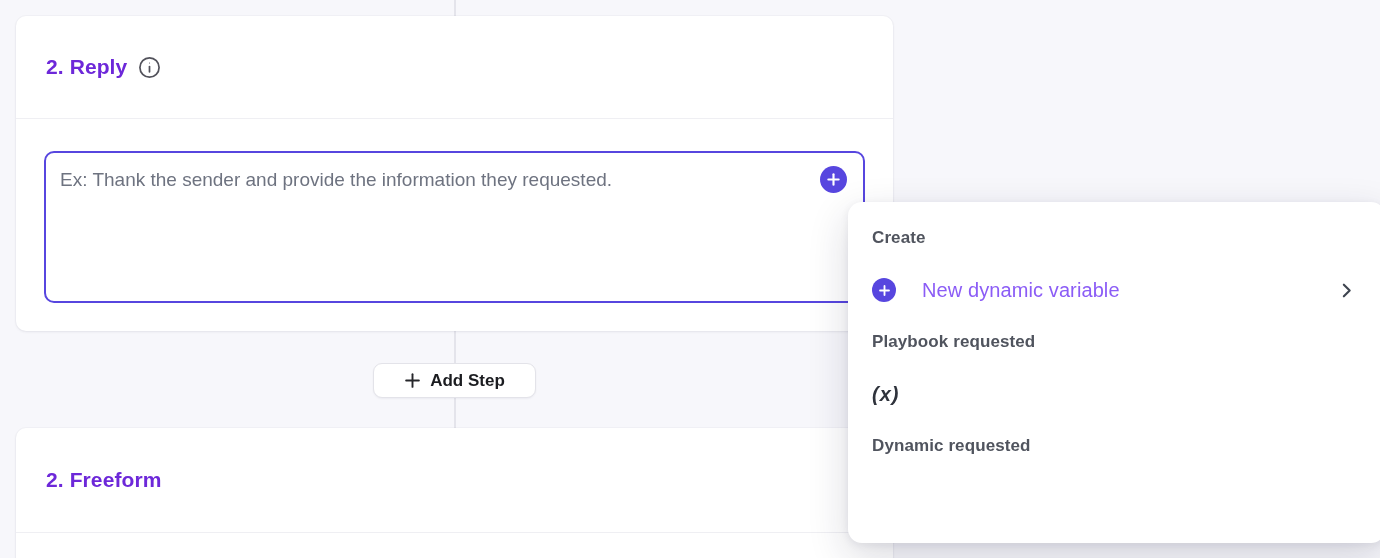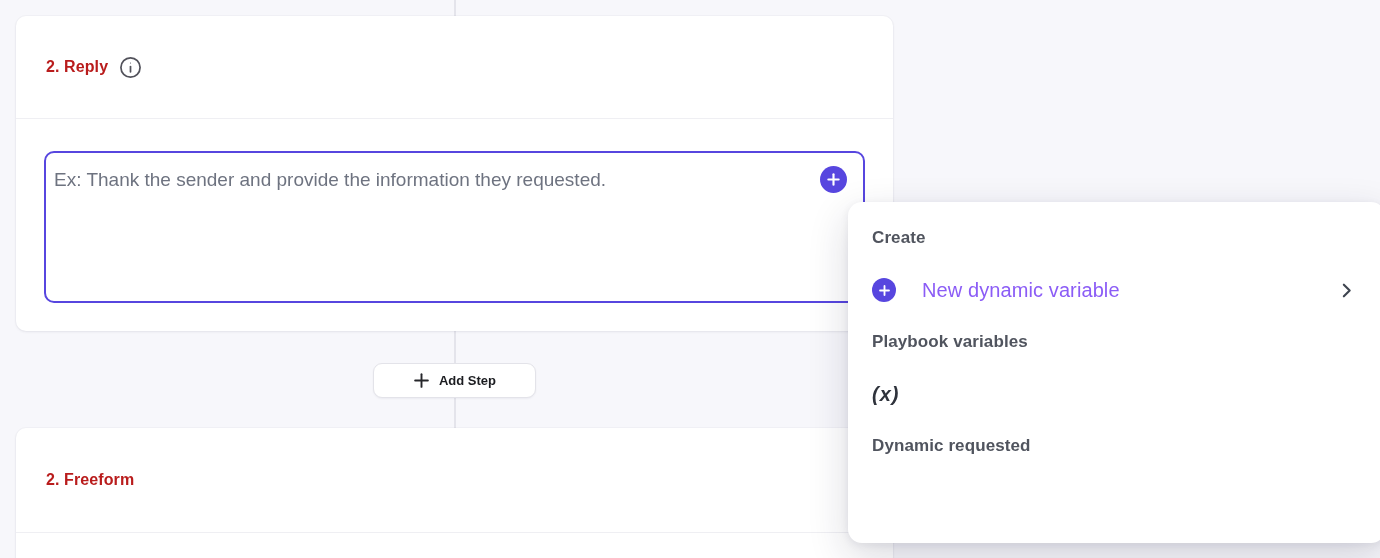--- a/index.html
+++ b/index.html
@@ -35,40 +35,40 @@
   .card-header {
     display: flex;
     align-items: center;
     gap: 11px;
     padding: 0 30px;
     border-bottom: 1px solid #EFEFF3;
   }
   .card-reply .card-header { height: 103px; }
   .card-freeform .card-header { height: 105px; }
   .card-title {
-    font-size: 16px;
-    font-weight: bold;
-    color: #b91c1c;
+    font-size: 21px;
+    font-weight: bold;
+    color: #6d28d9;
     letter-spacing: 0.1px;
   }
   .info-icon { display: inline-flex; color: #52525B; }
 
   .textarea-wrap {
     position: absolute;
     left: 28px; top: 135px;
     width: 821px; height: 152px;
     border: 2.5px solid #5746DF;
     border-radius: 10px;
     background: #FFFFFF;
   }
   .textarea-wrap textarea {
     width: 100%; height: 100%;
     border: none; outline: none; resize: none;
     background: transparent;
-    padding: 13px 52px 13px 8px;
+    padding: 13px 52px 13px 14px;
     font-family: "Liberation Sans", "DejaVu Sans", sans-serif;
     font-size: 19px;
     line-height: 28px;
     color: #2A2D33;
   }
   .textarea-wrap textarea::placeholder { color: #6E7380; opacity: 1; }
 
   .plus-fab {
     position: absolute;
     top: 13px; right: 16px;
@@ -85,21 +85,21 @@
     position: absolute;
     left: 373px; top: 363px;
     width: 163px; height: 35px;
     background: #FFFFFF;
     border: 1px solid #E3E3E9;
     border-radius: 9px;
     box-shadow: 0 1px 2px rgba(25,25,50,0.05);
     display: flex; align-items: center; justify-content: center;
     gap: 9px;
     font-family: "Liberation Sans", "DejaVu Sans", sans-serif;
-    font-size: 13px;
+    font-size: 17px;
     font-weight: bold;
     color: #1B1C20;
     cursor: pointer;
     z-index: 2;
   }
   .add-step-btn .plus-glyph { display: inline-flex; color: #26272B; }
 
   .menu {
     position: absolute;
     left: 848px; top: 202px;
@@ -212,21 +212,21 @@
       </span>
     </span>
     <span class="menu-item-label">New dynamic variable</span>
     <span class="chevron-right-icon">
       <svg width="17" height="17" viewBox="0 0 16 16" fill="none" stroke="currentColor" stroke-width="2" stroke-linecap="round" stroke-linejoin="round">
         <polyline points="5.5,2.5 11,8 5.5,13.5"></polyline>
       </svg>
     </span>
   </div>
 
-  <div class="menu-section-header">Playbook variables</div>
+  <div class="menu-section-header">Playbook requested</div>
 
   <div class="menu-item">
     <span class="menu-item-icon">
       <span class="var-glyph">(x)</span>
     </span>
   </div>
 
   <div class="menu-section-header">Dynamic requested</div>
 
 

